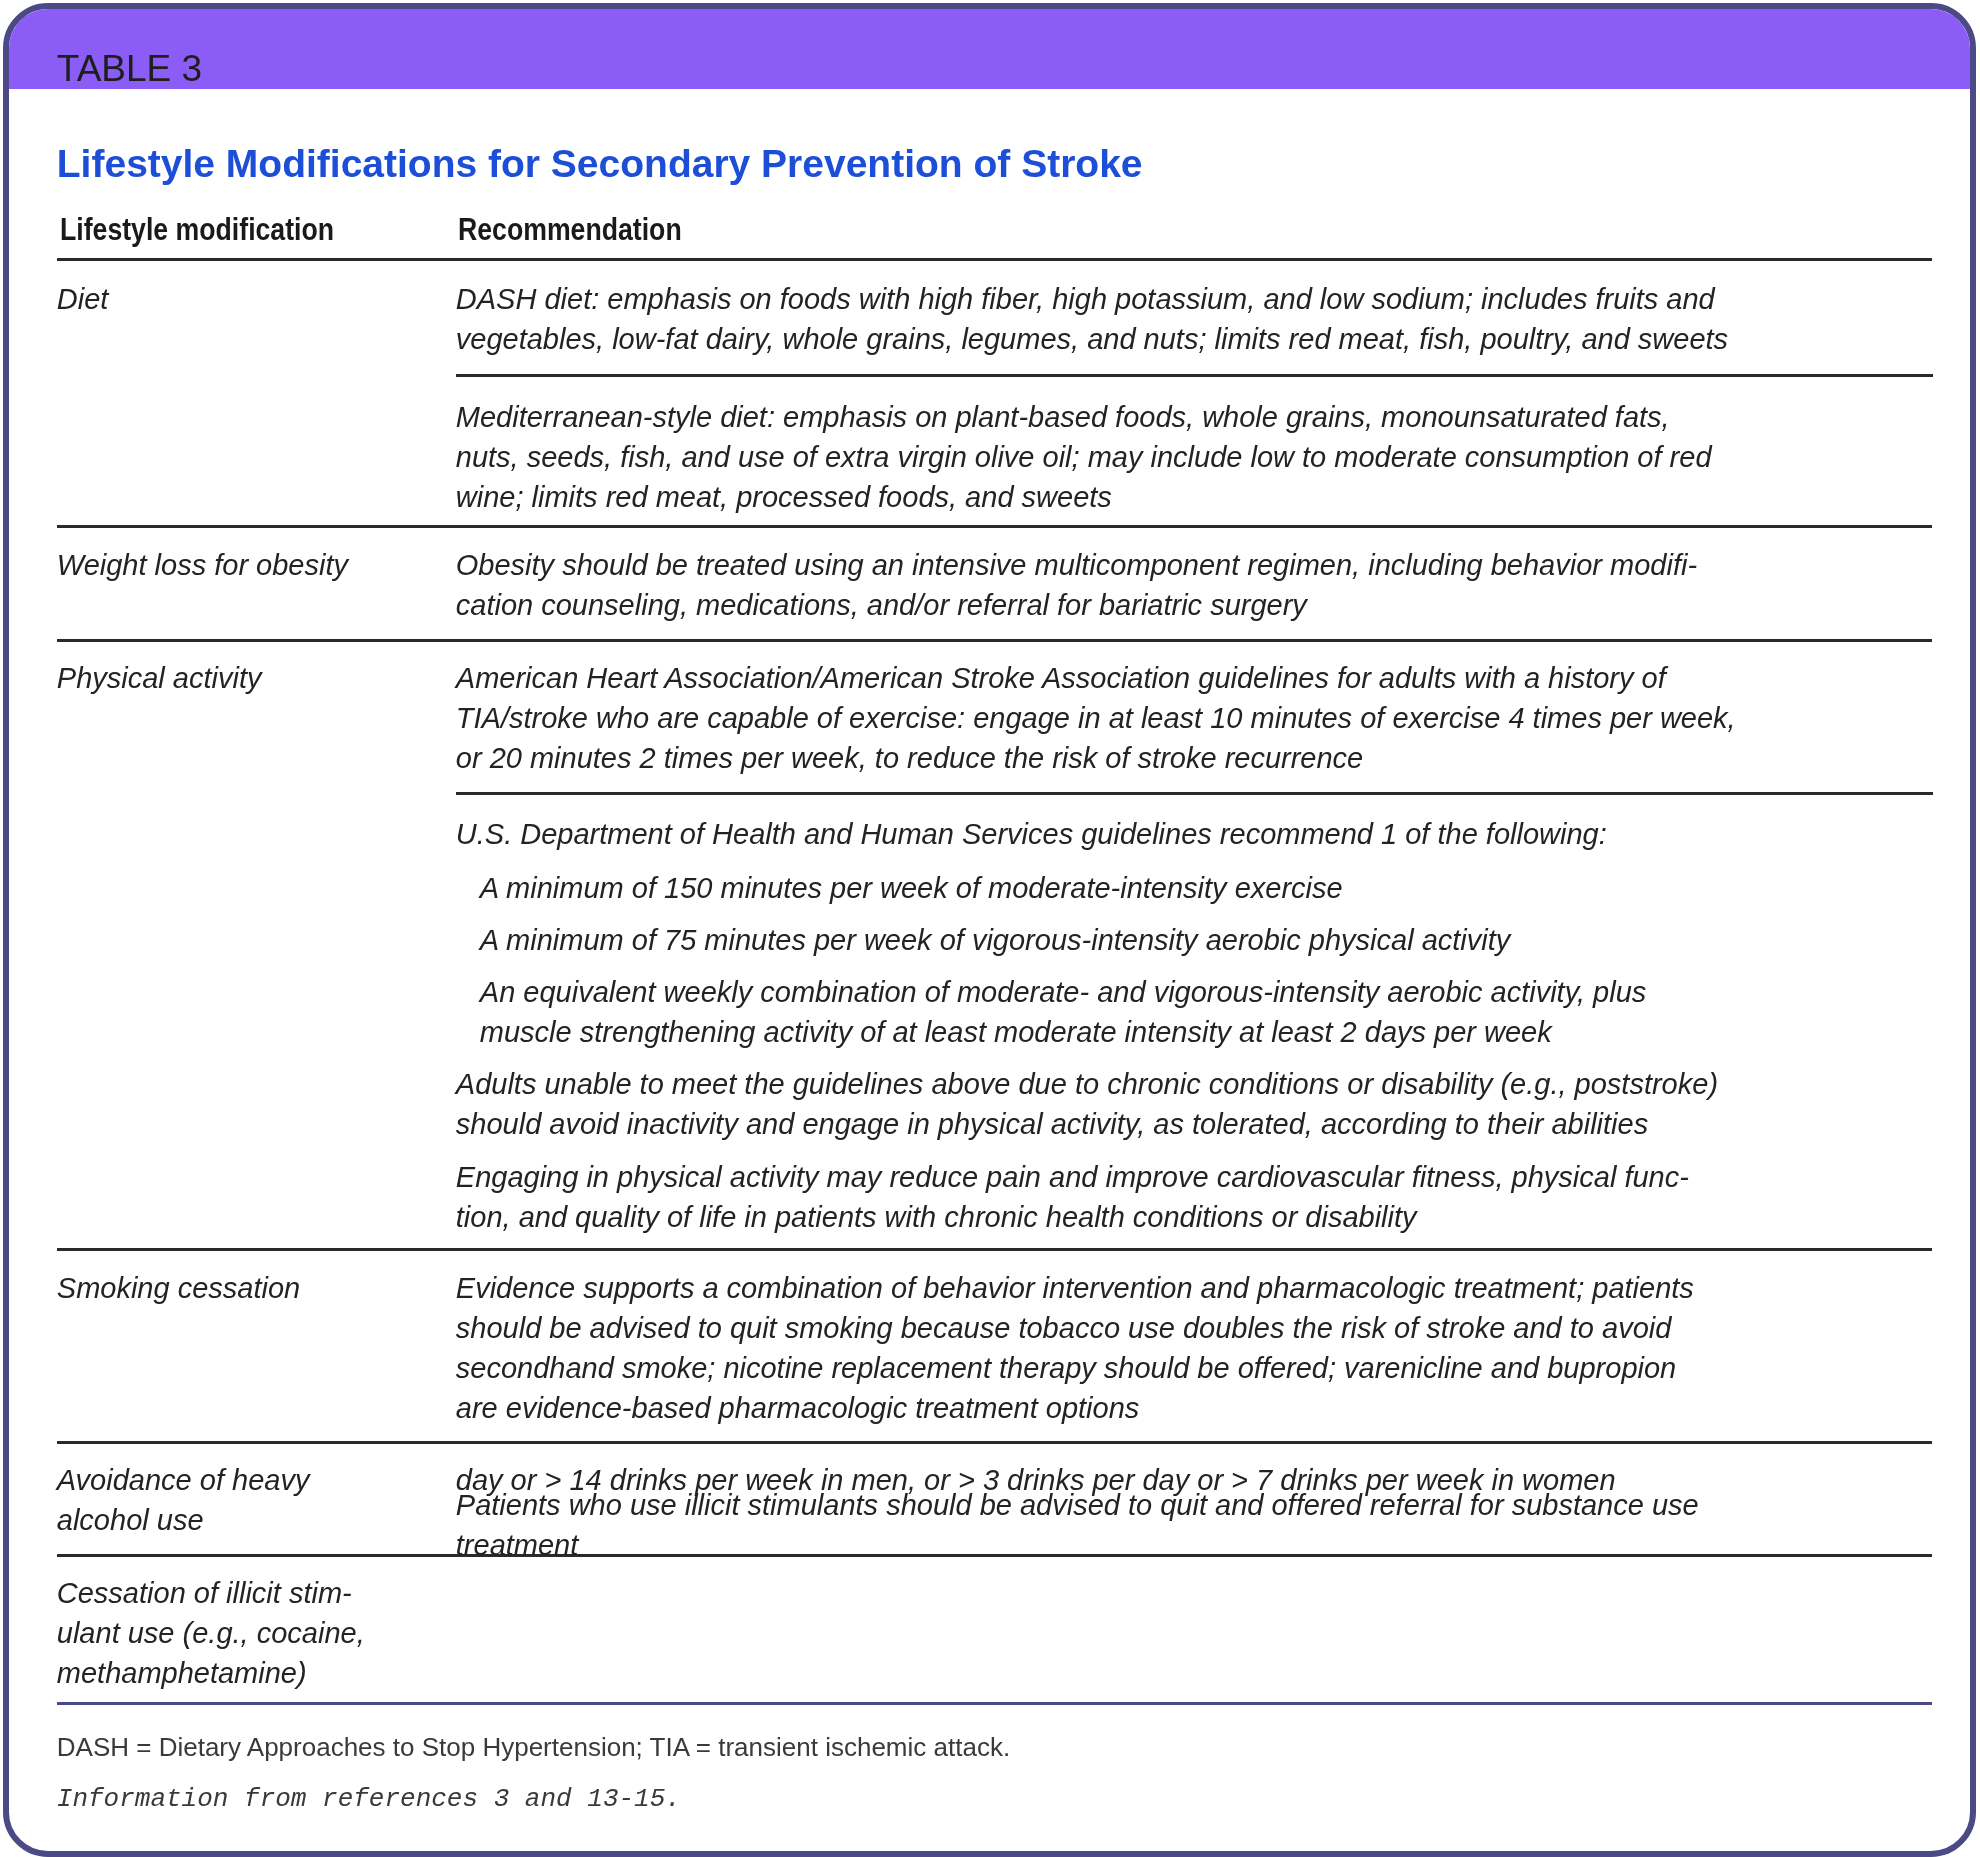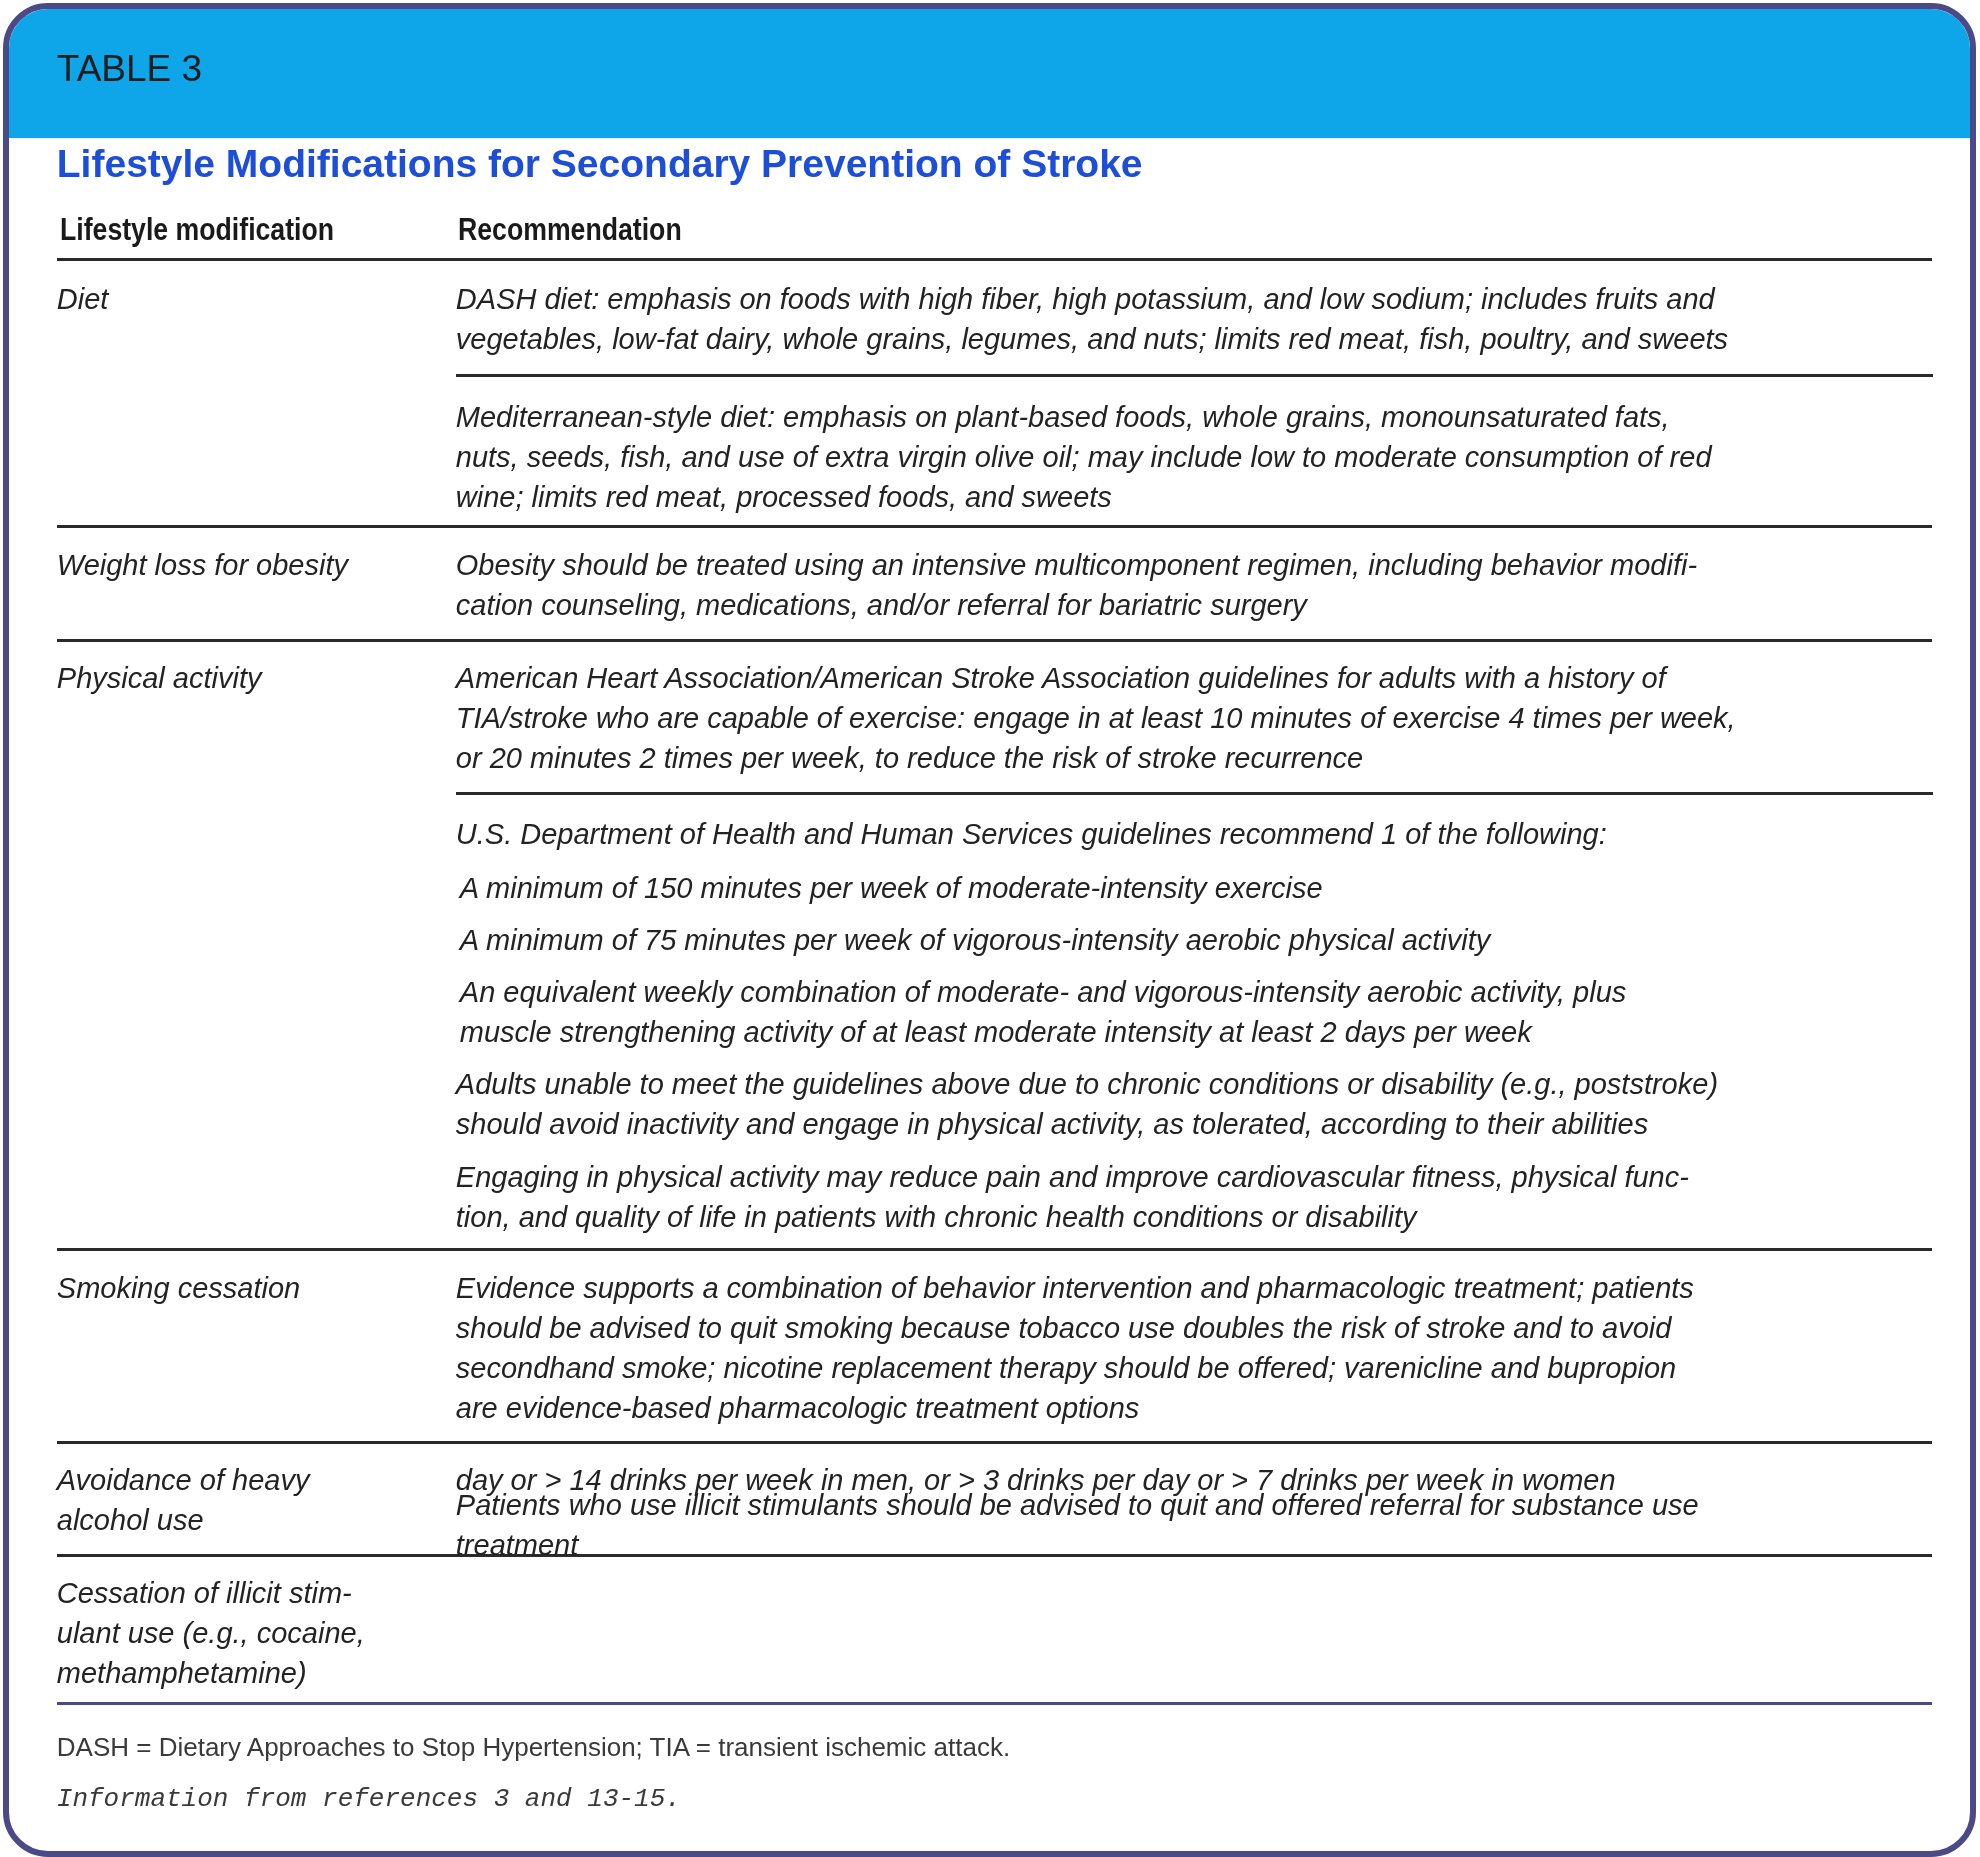--- a/index.html
+++ b/index.html
@@ -1,37 +1,37 @@
 <!DOCTYPE html>
 <html style="font-size:15px"><head>
 <meta charset="utf-8">
 <style>
   html, body { margin: 0; padding: 0; background: #ffffff; }
   body { width: 1980px; height: 1857px; position: relative; overflow: hidden;
          font-family: "Liberation Sans", "DejaVu Sans", sans-serif; color: #1f1f1f; }
   .frame { position: absolute; left: 2.8px; top: 2.8px; width: 1961px; height: 1842px;
            border: 6.5px solid #4b4a87; border-radius: 45px; overflow: hidden; background: #fff; }
-  .band { position: absolute; left: 0; top: 0; right: 0; height: 129px; background: #0ea5e9; }
+  .band { position: absolute; left: 0; top: 0; right: 0; height: 80px; background: #8b5cf6; }
   .band-label { position: absolute; left: 48px; top: 39px; font-size: 37px; letter-spacing: 0px;
                 color: #1e1e1e; font-family: "Liberation Sans", sans-serif; }
   .title { position: absolute; left: 48px; top: 133px; font-size: 39px; font-weight: bold;
            color: #1d4ed8; }
   .colhead { position: absolute; top: 203px; font-size: 31px; font-weight: bold; color: #1a1a1a;
              transform: scaleX(0.86); transform-origin: left center; white-space: nowrap; }
   .colhead.c1 { left: 51px; }
   .colhead.c2 { left: 449px; }
   .rule { position: absolute; height: 2.8px; background: #2a2a2a; }
   .rule.full { left: 48px; width: 1875px; }
   .rule.sub  { left: 447px; width: 1477px; }
   .rule.blue { background: #4b4a87; height: 3.7px; }
   .cell { position: absolute; font-size: 29px; line-height: 40px; color: #232323;
           white-space: nowrap; }
   .lcell { left: 48px; }
   .rcell { left: 447px; }
-  .indent { left: 451px; }
+  .indent { left: 471px; }
   .foot { position: absolute; left: 48px; font-size: 26px; color: #3a3a3a; white-space: nowrap; }
   .foot.italic { font-style: italic; font-family: Liberation Mono, monospace; }
   .line { display: block; font-style: italic; }
 </style>
 </head>
 <body>
 
 <div class="frame">
   <div class="band">
     <div class="band-label">TABLE 3</div>

